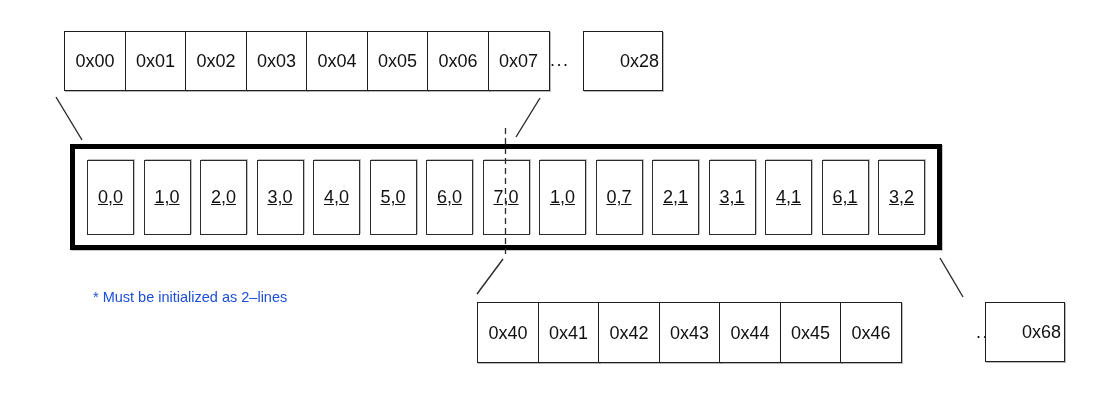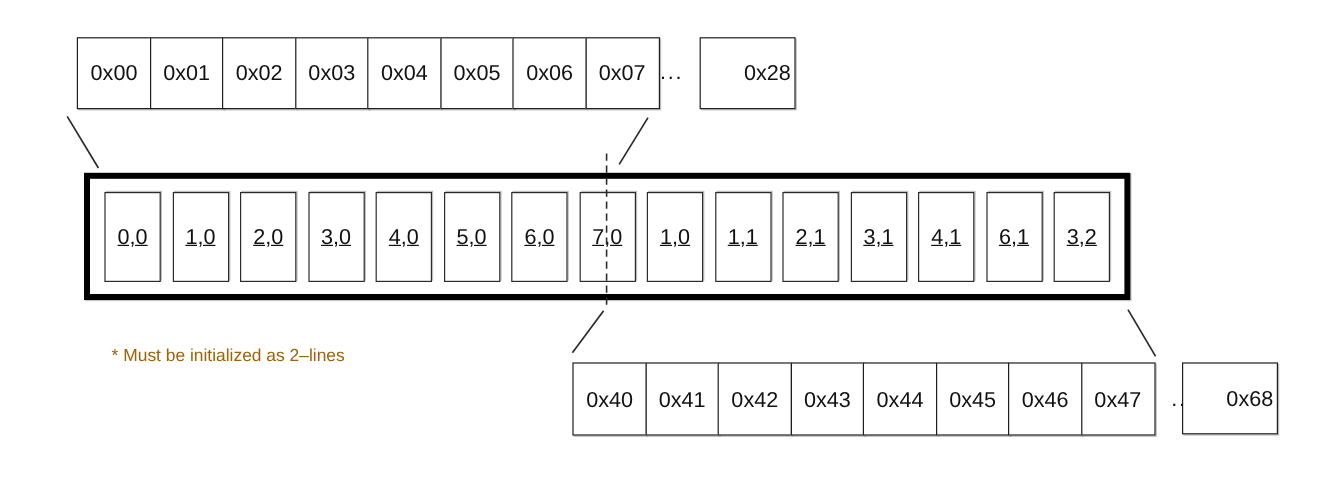--- a/index.html
+++ b/index.html
@@ -86,21 +86,21 @@
     border-color: #2b2b2b;
     box-shadow: 1px -1px 0 rgba(140,140,140,0.55);
     text-decoration: underline;
   }
   
   .footnote {
     position: absolute;
     left: 93px;
     top: 289px;
     font-size: 14.5px;
-    color: #a16207;
+    color: #1d4ed8;
     white-space: nowrap;
   }
   
   .overlay {
     position: absolute;
     left: 0;
     top: 0;
     width: 1113px;
     height: 400px;
     pointer-events: none;
@@ -137,40 +137,39 @@
     <div class="buffer-row">
         <div class="cell">0,0</div>
         <div class="cell">1,0</div>
         <div class="cell">2,0</div>
         <div class="cell">3,0</div>
         <div class="cell">4,0</div>
         <div class="cell">5,0</div>
         <div class="cell">6,0</div>
         <div class="cell">7,0</div>
         <div class="cell">1,0</div>
-        <div class="cell">1,1</div>
+        <div class="cell">0,7</div>
         <div class="cell">2,1</div>
         <div class="cell">3,1</div>
         <div class="cell">4,1</div>
         <div class="cell">6,1</div>
         <div class="cell">3,2</div>
       </div>
   </div>
 
   <div class="footnote">* Must be initialized as 2–lines</div>
 
   <div class="strip bottom-strip">
       <div class="cell">0x40</div>
       <div class="cell">0x41</div>
       <div class="cell">0x42</div>
       <div class="cell">0x43</div>
       <div class="cell">0x44</div>
       <div class="cell">0x45</div>
       <div class="cell">0x46</div>
-      <div class="cell">0x47</div>
     </div>
   <div class="ellipsis bottom-ellipsis">...</div>
   <div class="cell lone bottom-end">0x68</div>
 
   <svg class="overlay" viewBox="0 0 1113 400" xmlns="http://www.w3.org/2000/svg">
     <line x1="56" y1="97" x2="82" y2="140"></line>
     <line x1="540" y1="98" x2="516" y2="137"></line>
     <line x1="503" y1="259" x2="477" y2="294"></line>
     <line x1="940" y1="258" x2="963" y2="297"></line>
     <line class="dashed" x1="505.5" y1="128" x2="505.5" y2="258"></line>

